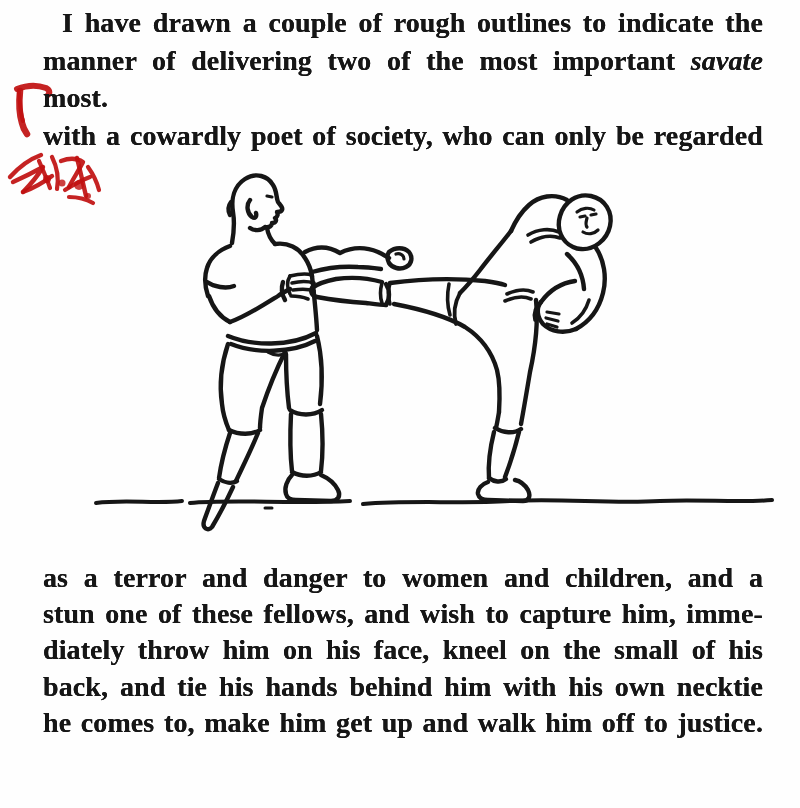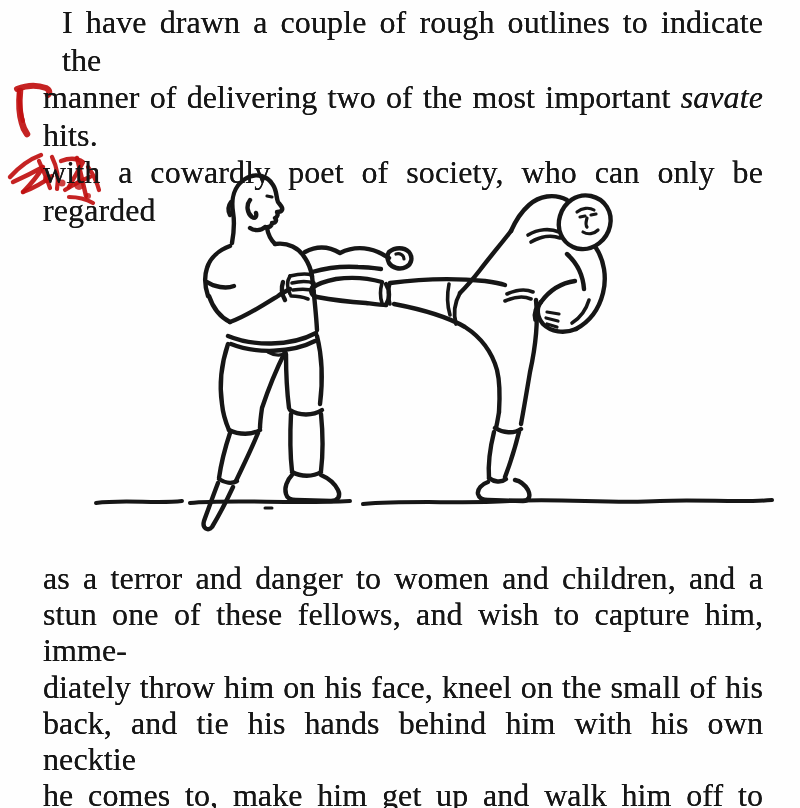--- a/index.html
+++ b/index.html
@@ -6,22 +6,22 @@
   body{
     width:800px;height:808px;
     position:relative;overflow:hidden;
     background:var(--paper,#fefefe);
     font-family:"Liberation Serif", serif;
   }
   .text-block{position:absolute;left:43px;right:37px;}
   .block-top{top:4px;}
   .block-bottom{top:560px;}
   .textline{
-    font-weight:400;
-    font-size:32px;
+    font-weight:700;
+    font-size:28px;
     line-height:37.5px;
     color:var(--ink,#161616);
     text-align:justify;
     text-align-last:justify;
     text-shadow:0 0 .35px currentColor;
     letter-spacing:.1px;
   }
   .block-bottom .textline{line-height:36.2px;}
   .indent-small{padding-left:19px;}
   .indent-med{padding-left:31px;}
@@ -159,21 +159,21 @@
     <circle class="red-fill" cx="62" cy="183" r="3.5"></circle>
     <circle class="red-fill" cx="88" cy="196" r="3"></circle>
   </g>
 </svg>
 
 <div class="text-block block-top">
   <div class="textline indent-small">I have drawn a couple of rough outlines to indicate the</div>
   <div class="textline">
     <span>manner of delivering two of the most important</span>
     <span class="italic">savate</span>
-    <span>hits.</span>
+    <span>most.</span>
   </div>
   <div class="textline">with a cowardly poet of society, who can only be regarded</div>
 </div>
 
 <div class="text-block block-bottom">
   <div class="textline">as a terror and danger to women and children, and a</div>
   <div class="textline">stun one of these fellows, and wish to capture him, imme-</div>
   <div class="textline">diately throw him on his face, kneel on the small of his</div>
   <div class="textline">back, and tie his hands behind him with his own necktie</div>
   <div class="textline">he comes to, make him get up and walk him off to justice.</div>

